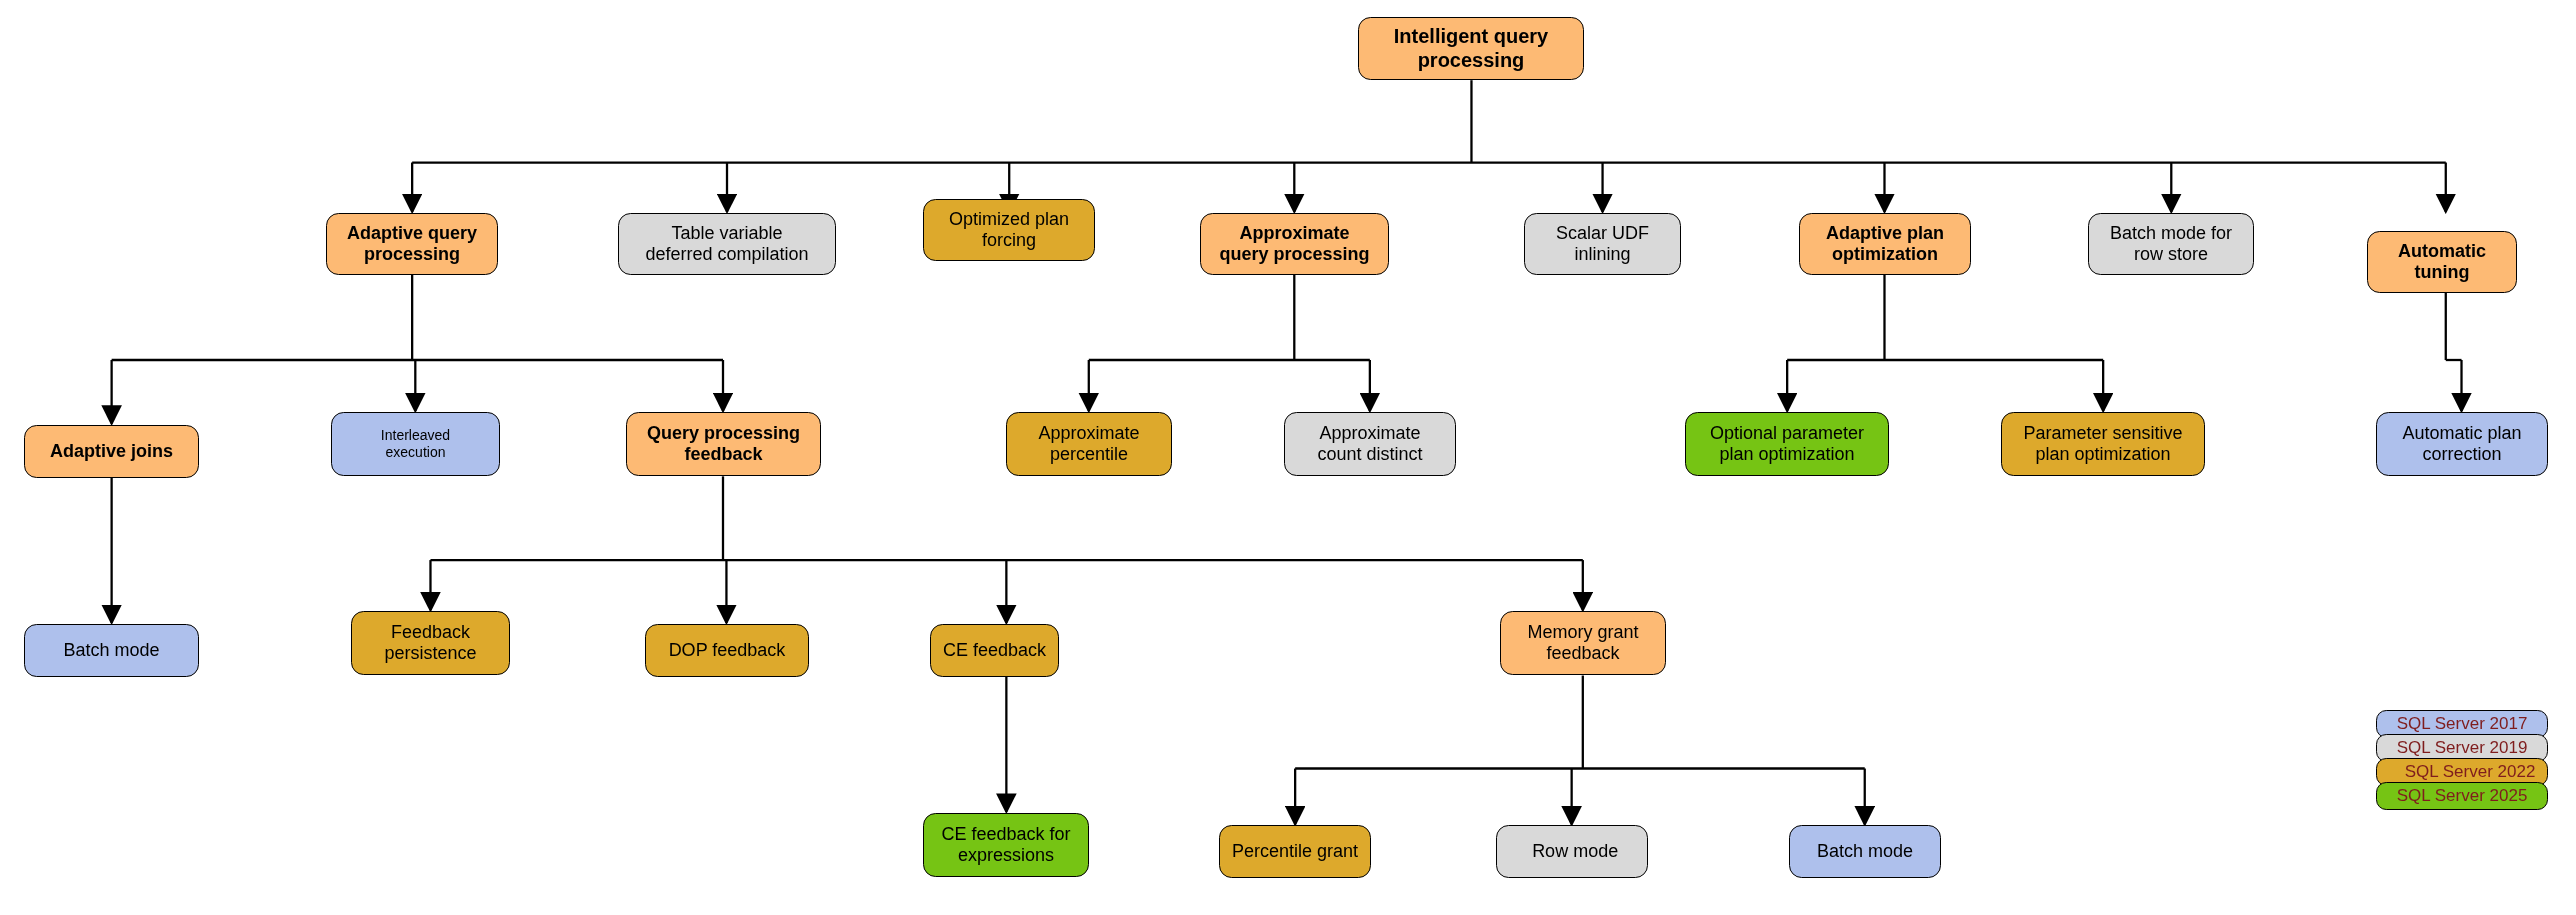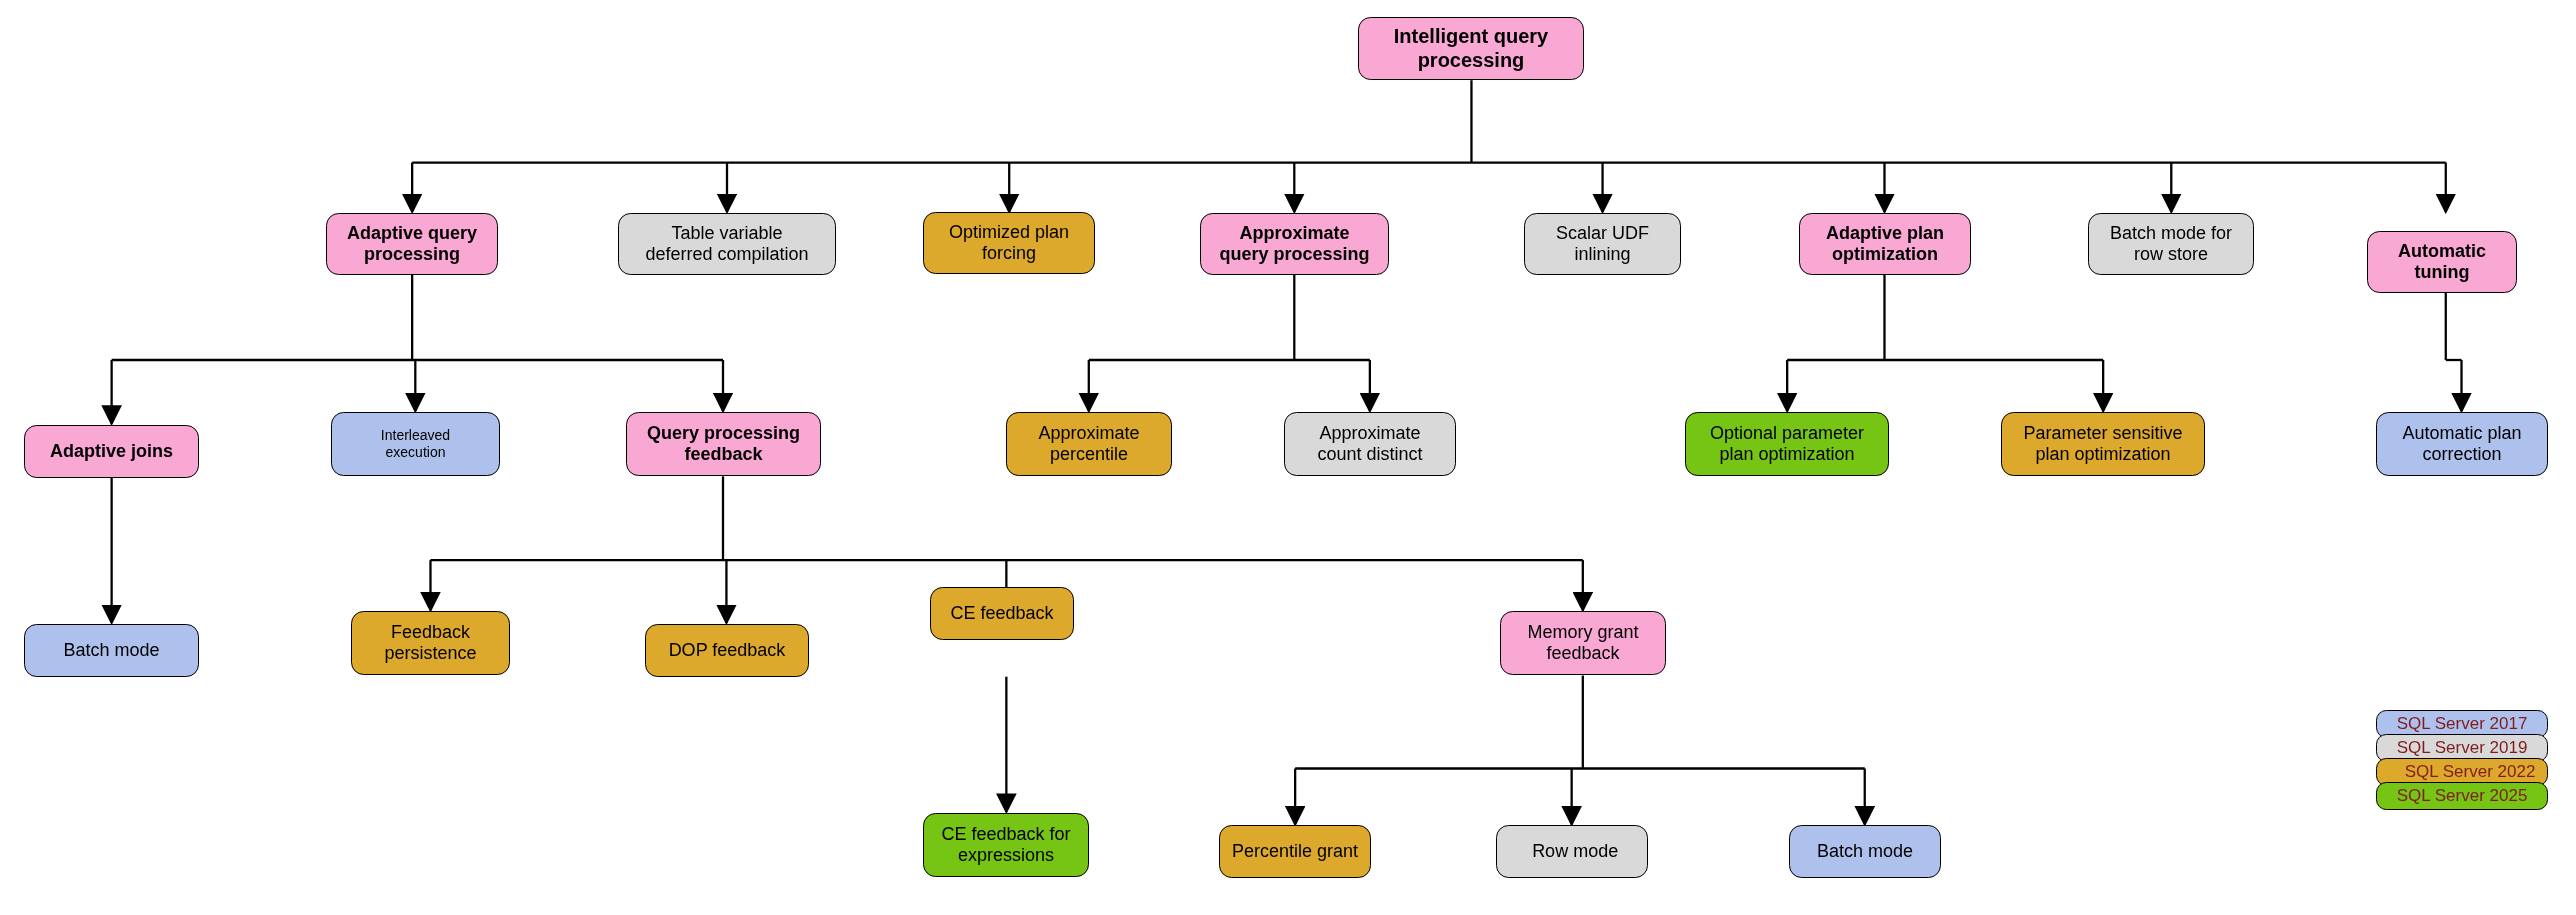--- a/index.html
+++ b/index.html
@@ -40,21 +40,21 @@
     color: #000000;
     line-height: 1.18;
     padding: 2.3px 5.7px;
     font-family: "Liberation Sans", sans-serif;
   }
   .node-label {
     display: block;
     white-space: pre-line;
     width: 100%;
   }
-  .fill-white  { background: #f9a8d4; }
+  .fill-white  { background: #fdba74; }
   .fill-gray   { background: #d9d9d9; }
   .fill-orange { background: #dda92c; }
   .fill-green  { background: #76c414; }
   .fill-blue   { background: #aec0ec; }
   .w-bold   { font-weight: 700; }
   .w-normal { font-weight: 400; }
   .legend-box {
     position: absolute;
     box-sizing: border-box;
     border: 1.7px solid #000000;
@@ -129,21 +129,21 @@
 processing</span>
       </div>
       <div class="node-box fill-white w-bold" style="left: 326px; top: 213px; width: 172px; height: 62px; font-size: 18px;">
         <span class="node-label">Adaptive query
 processing</span>
       </div>
       <div class="node-box fill-gray w-normal" style="left: 618px; top: 213px; width: 218px; height: 62px; font-size: 18px;">
         <span class="node-label">Table variable
 deferred compilation</span>
       </div>
-      <div class="node-box fill-orange w-normal" style="left: 923px; top: 212px; width: 172px; height: 62px; font-size: 18px;">
+      <div class="node-box fill-orange w-normal" style="left: 923px; top: 199px; width: 172px; height: 62px; font-size: 18px;">
         <span class="node-label">Optimized plan
 forcing</span>
       </div>
       <div class="node-box fill-white w-bold" style="left: 1200px; top: 213px; width: 189px; height: 62px; font-size: 18px;">
         <span class="node-label">Approximate
 query processing</span>
       </div>
       <div class="node-box fill-gray w-normal" style="left: 1524px; top: 213px; width: 157px; height: 62px; font-size: 18px;">
         <span class="node-label">Scalar UDF
 inlining</span>
@@ -194,21 +194,21 @@
       <div class="node-box fill-blue w-normal" style="left: 24px; top: 624px; width: 175px; height: 53px; font-size: 18px;">
         <span class="node-label">Batch mode</span>
       </div>
       <div class="node-box fill-orange w-normal" style="left: 351px; top: 611px; width: 159px; height: 64px; font-size: 18px;">
         <span class="node-label">Feedback
 persistence</span>
       </div>
       <div class="node-box fill-orange w-normal" style="left: 645px; top: 624px; width: 164px; height: 53px; font-size: 18px;">
         <span class="node-label">DOP feedback</span>
       </div>
-      <div class="node-box fill-orange w-normal" style="left: 930px; top: 587px; width: 144px; height: 53px; font-size: 18px;">
+      <div class="node-box fill-orange w-normal" style="left: 930px; top: 624px; width: 129px; height: 53px; font-size: 18px;">
         <span class="node-label">CE feedback</span>
       </div>
       <div class="node-box fill-white w-normal" style="left: 1500px; top: 611px; width: 166px; height: 64px; font-size: 18px;">
         <span class="node-label">Memory grant
 feedback</span>
       </div>
       <div class="node-box fill-green w-normal" style="left: 923px; top: 813px; width: 166px; height: 64px; font-size: 18px;">
         <span class="node-label">CE feedback for
 expressions</span>
       </div>

